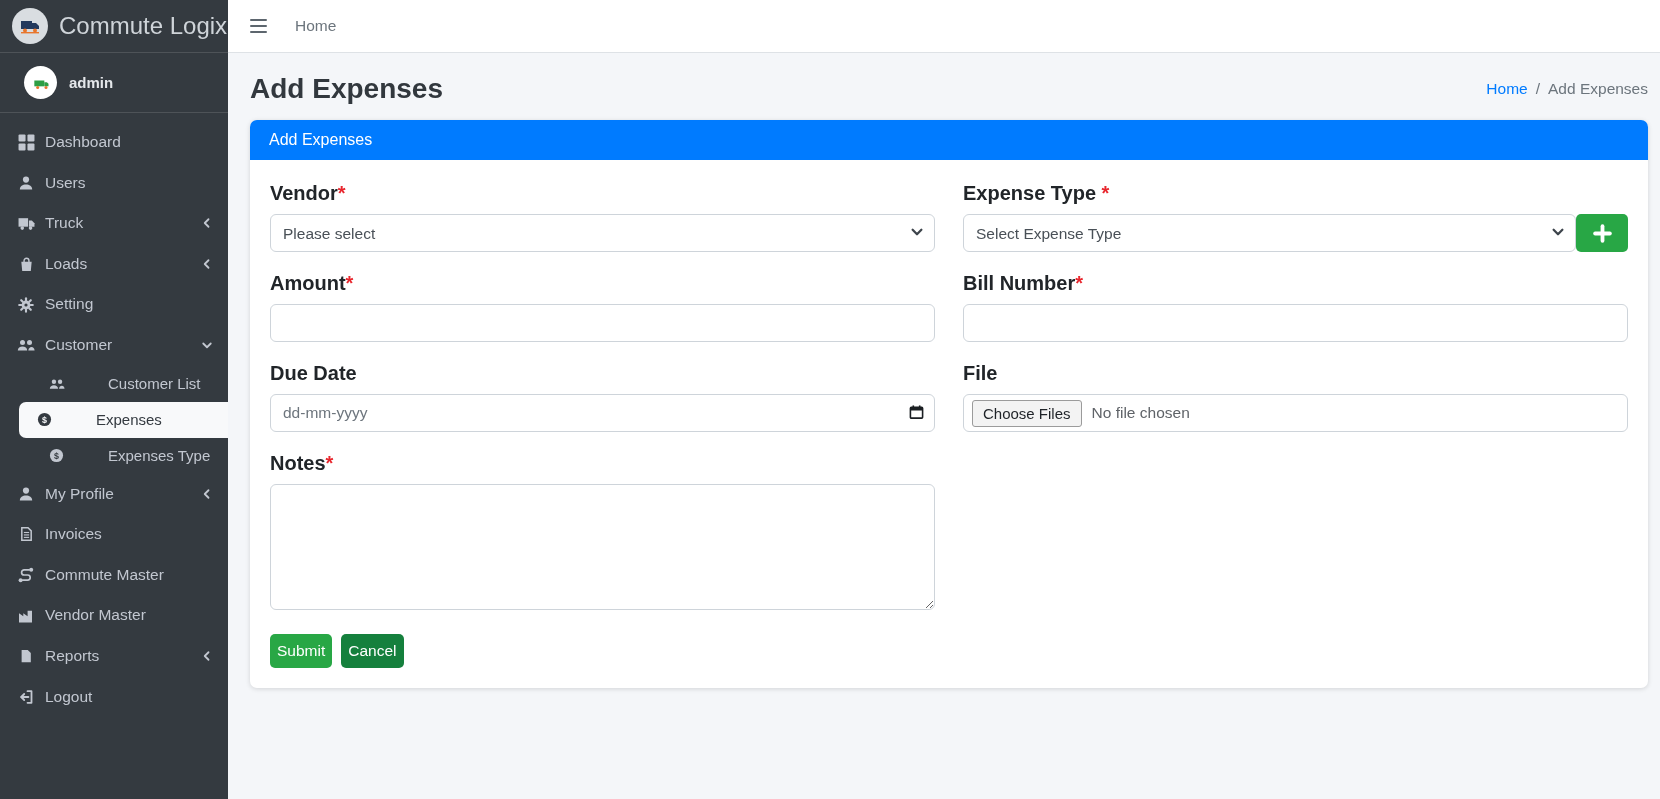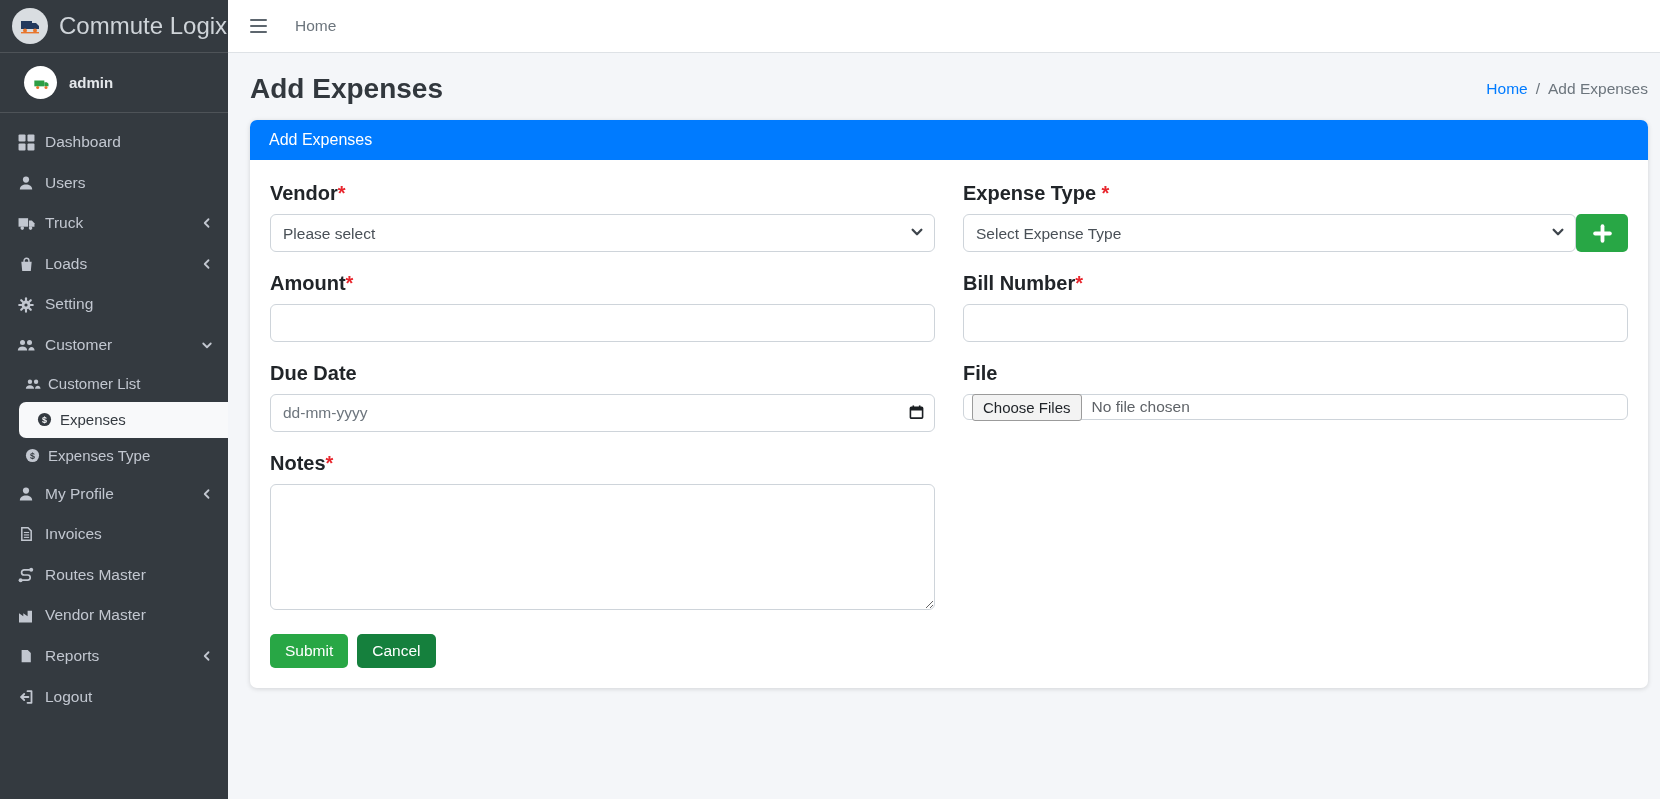--- a/index.html
+++ b/index.html
@@ -38,21 +38,21 @@
   .user-name { font-size:15px; font-weight:700; color:#e4e7ea; cursor:pointer; }
 
   .nav { list-style:none; margin:9px 0 0 0; padding:0; flex:1; }
   .nav-item {
     display:flex; align-items:center;
     padding:11px 15px 11px 16px; font-size:15.5px; cursor:pointer;
     color:#c2c7d0; line-height:1.2; white-space:nowrap;
   }
   .nicon { width:20px; margin-right:9px; display:flex; justify-content:center; flex:none; color:#c2c7d0; }
   .chev { margin-left:auto; display:flex; color:#c2c7d0; }
-  .nav-item.sub { padding:9px 15px 9px 24px; font-size:15px; }
+  .nav-item.sub { padding:9px 15px 9px 48px; font-size:15px;gap:36px; }
   .nav-item.sub .nicon { width:17px; margin-right:7px; }
   .nav-item.active {
     background:#f8f9fa; color:#343a40;
     margin-left:19px; padding-left:17px;
     border-radius:7px 0 0 7px;
   }
   .nav-item.active .nicon { color:#343a40; }
 
   
   .main { flex:1; display:flex; flex-direction:column; height:799px; overflow:hidden; }
@@ -106,40 +106,40 @@
   .etype-row .control { flex:1; }
   .add-btn {
     width:52px; height:38px; background:#28a745; border:none;
     border-radius:5px; cursor:pointer; flex:none;
     display:flex; align-items:center; justify-content:center; color:#fff;
   }
 
   .cal-icon { position:absolute; right:11px; top:10px; pointer-events:none; color:#1b1f23; display:flex; }
 
   .file-box {
-    height:26px; border:1px solid #ced4da; border-radius:6px;
+    height:38px; border:1px solid #ced4da; border-radius:6px;
     display:flex; align-items:center; padding:0 8px; background:#fff; cursor:pointer;
   }
   .file-btn {
     background:#f3f3f3; border:1px solid #9b9b9b; border-radius:3px;
     font-size:15px; color:#1f2328; padding:4px 10px; white-space:nowrap; cursor:pointer;
     font-family:inherit;
   }
   .file-status { margin-left:10px; font-size:15.5px; color:#5f6368; white-space:nowrap; }
 
   .ftextarea {
     width:100%; height:126px; border:1px solid #ced4da; border-radius:6px;
     resize:both; font-family:inherit; font-size:15px; color:#495057;
     padding:8px 12px; outline:none;
   }
 
   .btn-row { display:flex; gap:9px; margin-top:1px; }
   .btn {
     color:#ffffff; border:none; border-radius:5px;
-    font-size:15.5px; padding:8px 15px; cursor:pointer; font-family:inherit;
+    font-size:15.5px; padding:8px 7px; cursor:pointer; font-family:inherit;
   }
   .btn-submit { background:#28a745; }
   .btn-cancel { background:#15803d; }
 </style>
 </head>
 <body>
 
 <aside class="sidebar">
   <div class="brand">
     <span class="brand-logo">
@@ -320,21 +320,21 @@
     </li>
 
     <li class="nav-item">
       <span class="nicon">
         <svg width="16" height="16" viewBox="0 0 16 16">
           <circle cx="2.6" cy="13.2" r="2" fill="currentColor"></circle>
           <circle cx="13.2" cy="2.8" r="2" fill="currentColor"></circle>
           <path fill="none" stroke="currentColor" stroke-width="1.7" stroke-linecap="round" d="M4.6 13.2h5a2.6 2.6 0 0 0 0-5.2H6.2a2.6 2.6 0 0 1 0-5.2h5"></path>
         </svg>
       </span>
-      <span>Routes Master</span>
+      <span>Commute Master</span>
     </li>
 
     <li class="nav-item">
       <span class="nicon">
         <svg width="16" height="16" viewBox="0 0 16 16" fill="currentColor">
           <path d="M1 14.5V5.2l4.3 3V5.2l4.3 3V2.8h4.4v11.7z"></path>
         </svg>
       </span>
       <span>Vendor Master</span>
     </li>

